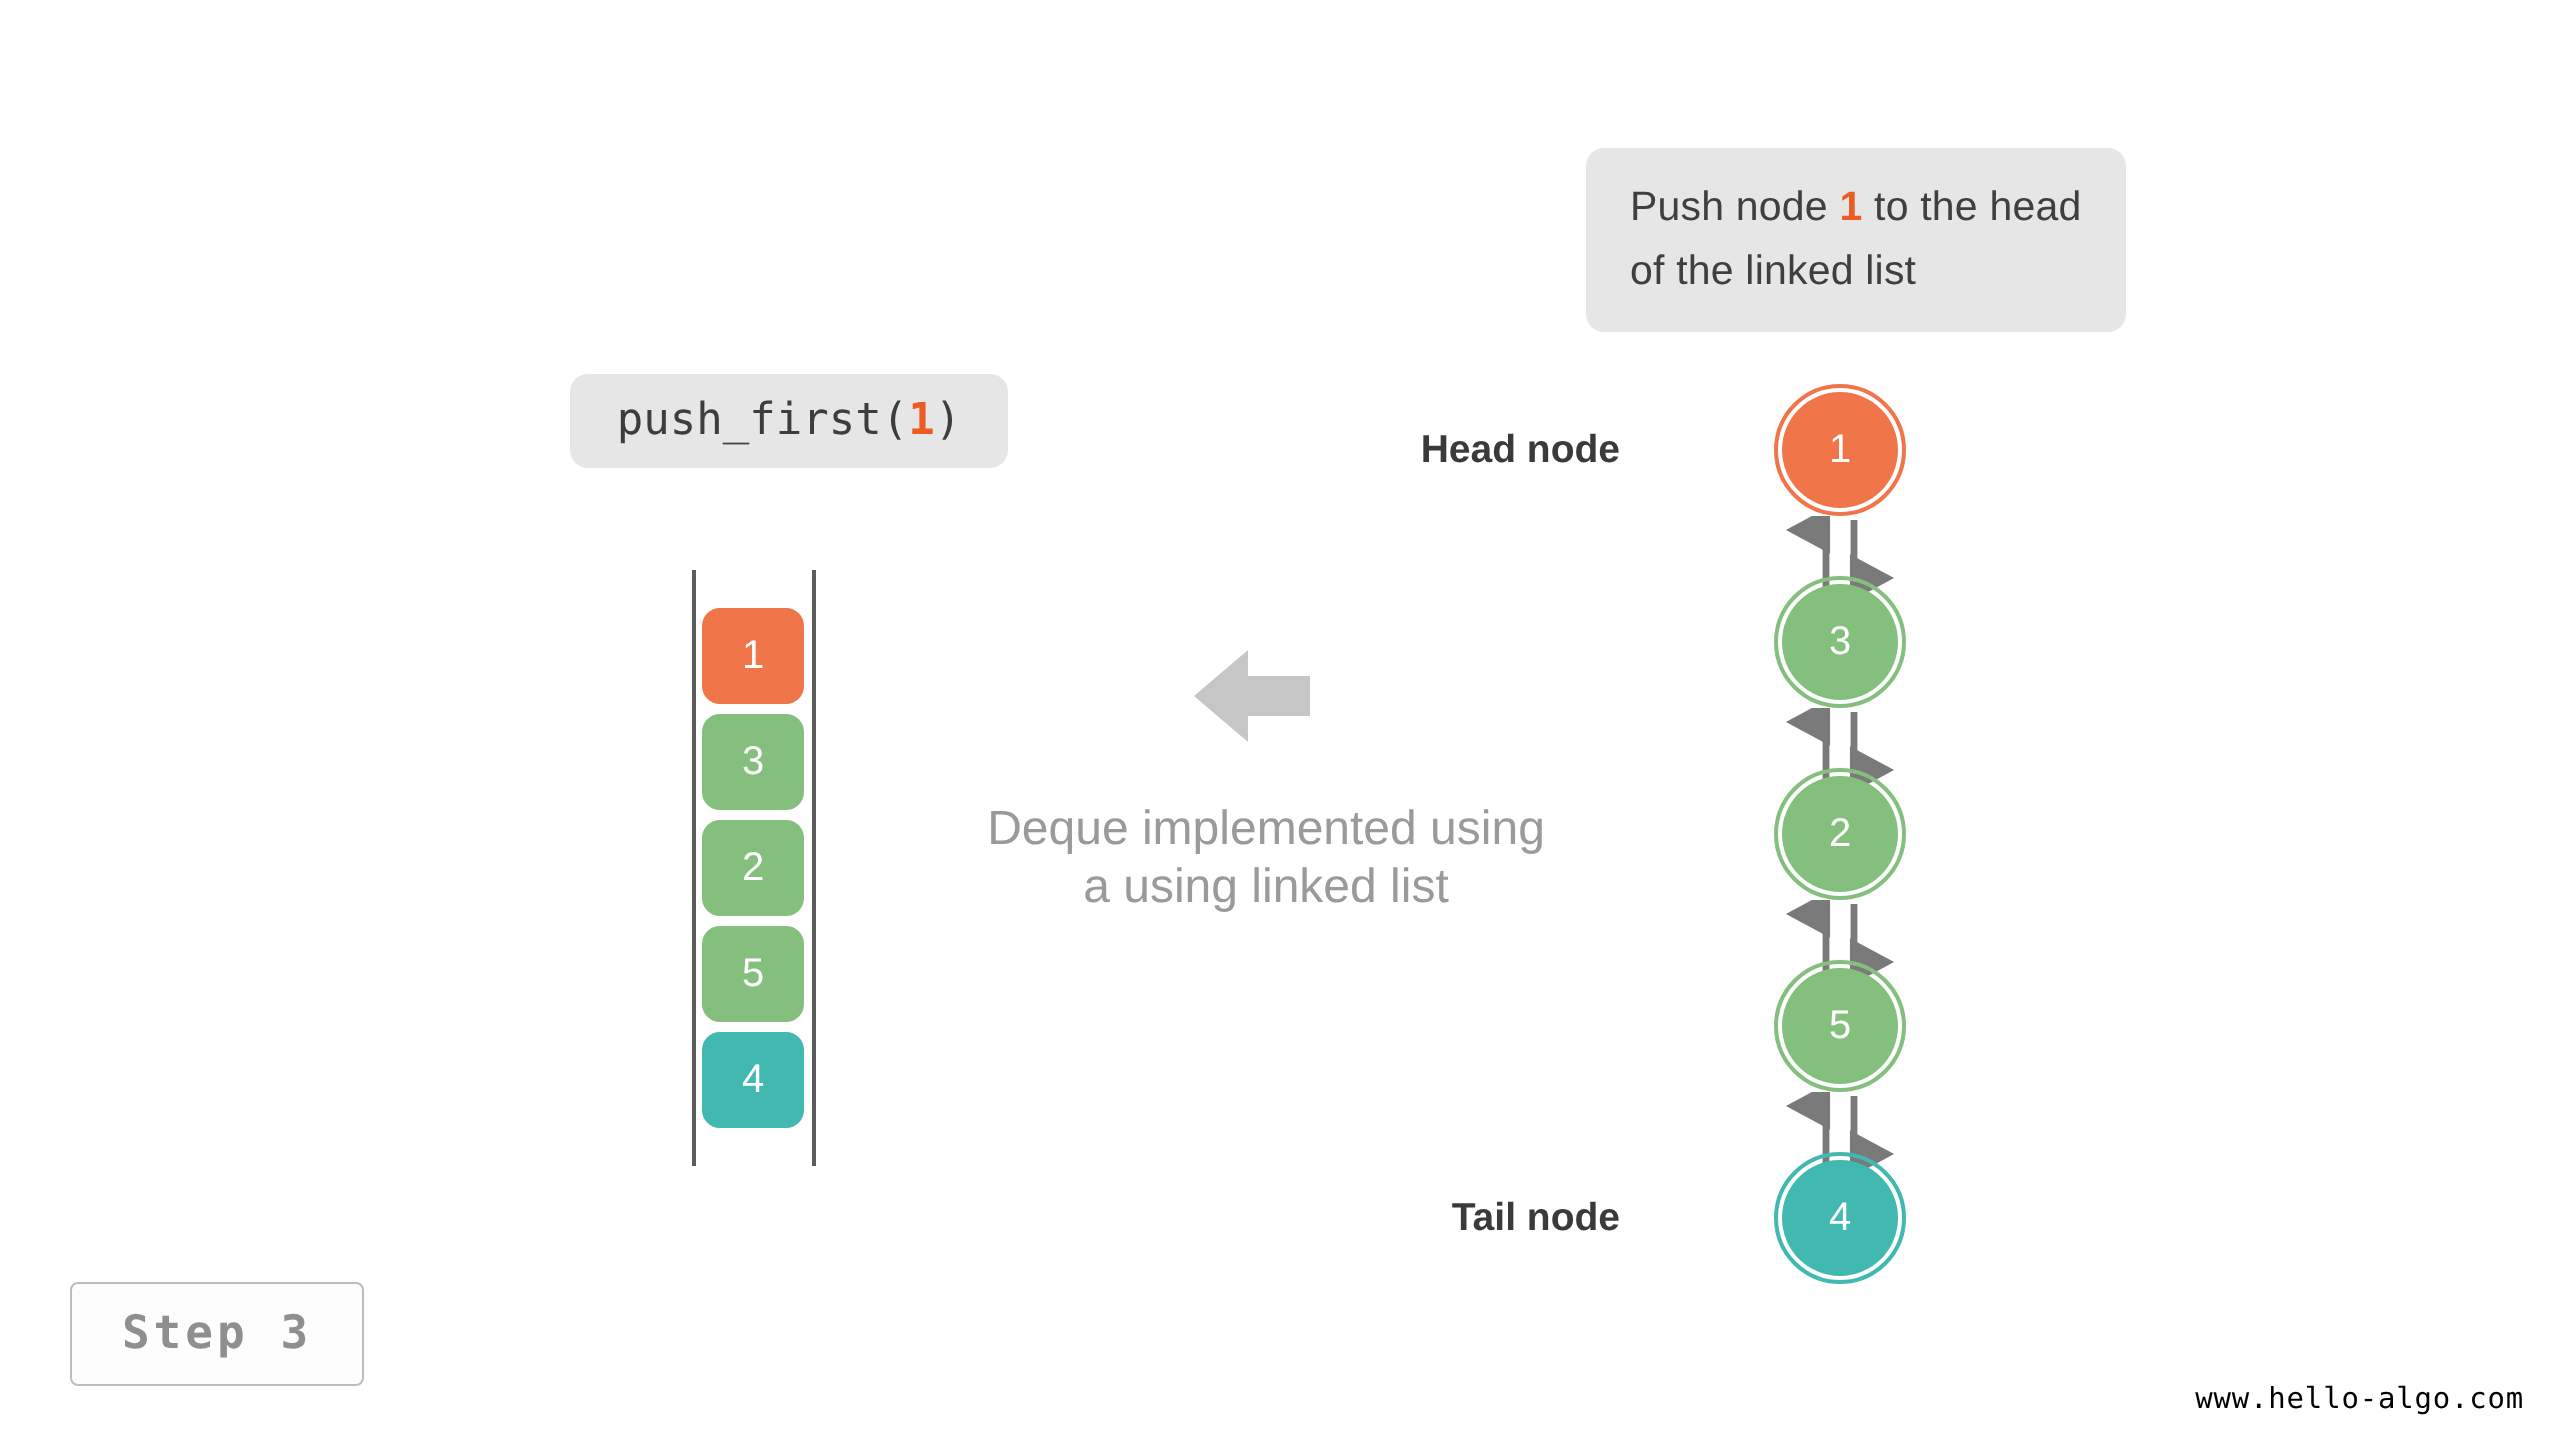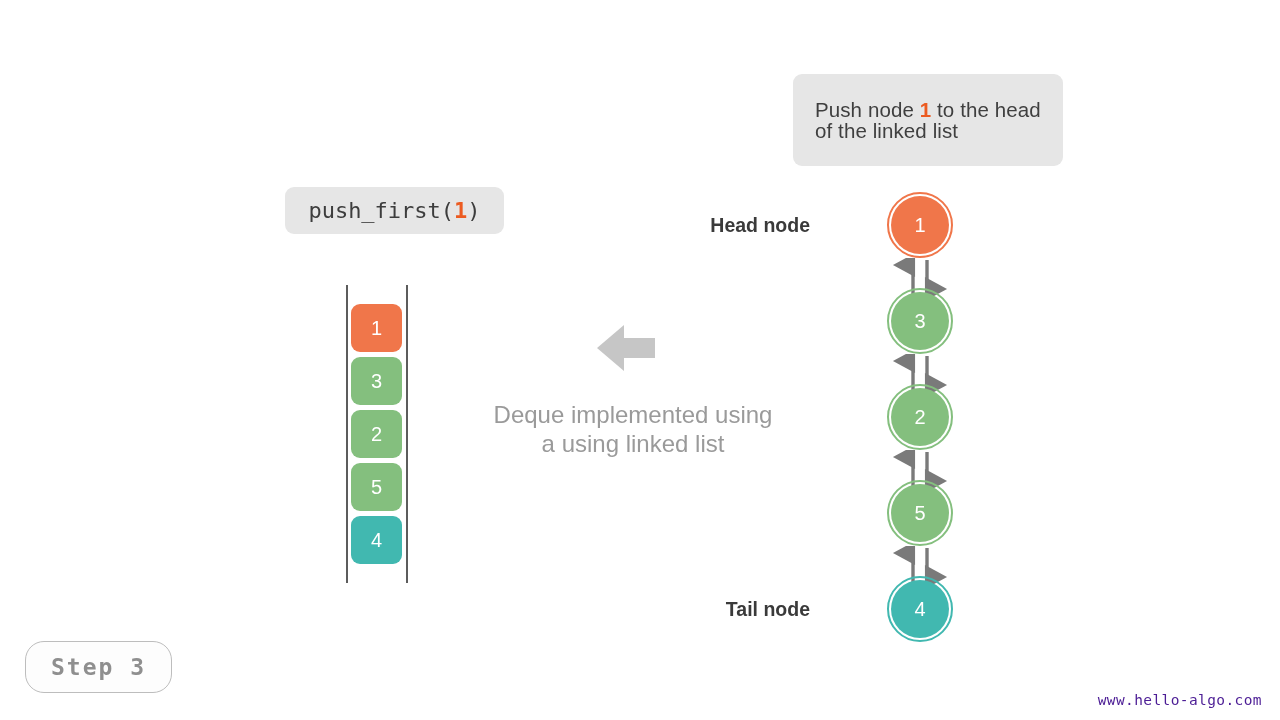--- a/index.html
+++ b/index.html
@@ -34,21 +34,21 @@
     left: 793px;
     top: 74px;
     width: 270px;
     height: 92px;
     padding: 14px 22px;
     display: flex;
     align-items: center;
   }
   #callout .calloutText {
     font-size: 20.5px;
-    line-height: 21px;
+    line-height: 32px;
     color: #3f3f3f;
     letter-spacing: 0.1px;
   }
   .hl {
     color: #ec5b21;
     font-weight: bold;
   }
 
   
   #codeChip {
@@ -67,26 +67,26 @@
     white-space: pre;
   }
   #codeChip .codeArg {
     color: #ec5b21;
     font-weight: bold;
   }
 
   
   #stepBadge {
     position: absolute;
-    left: 25px;
+    left: 35px;
     top: 641px;
     width: 147px;
     height: 52px;
     border: 1.6px solid #bdbdbd;
-    border-radius: 19px;
+    border-radius: 4px;
     background: #fdfdfd;
     display: flex;
     align-items: center;
     justify-content: center;
     box-sizing: border-box;
   }
   #stepBadge .stepText {
     font-family: "DejaVu Sans Mono", "Liberation Mono", monospace;
     font-size: 23px;
     font-weight: bold;
@@ -94,21 +94,21 @@
     letter-spacing: 2px;
   }
 
   
   #watermark {
     position: absolute;
     right: 18px;
     bottom: 12px;
     font-family: "DejaVu Sans Mono", "Liberation Mono", monospace;
     font-size: 14.5px;
-    color: #4c1d95;
+    color: #000000;
     letter-spacing: 0.4px;
   }
 
   
   #stackGroup {
     position: absolute;
     left: 340px;
     top: 280px;
     width: 76px;
     height: 310px;

